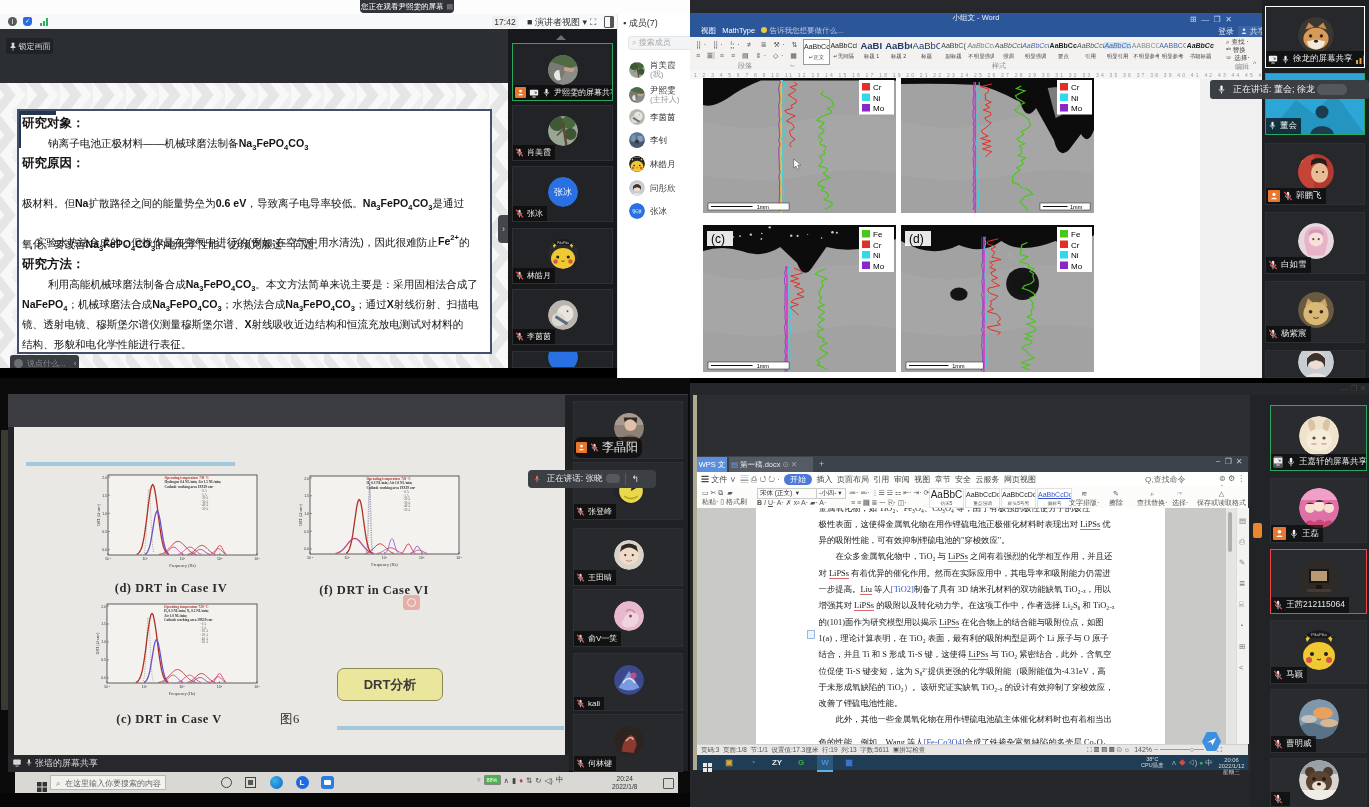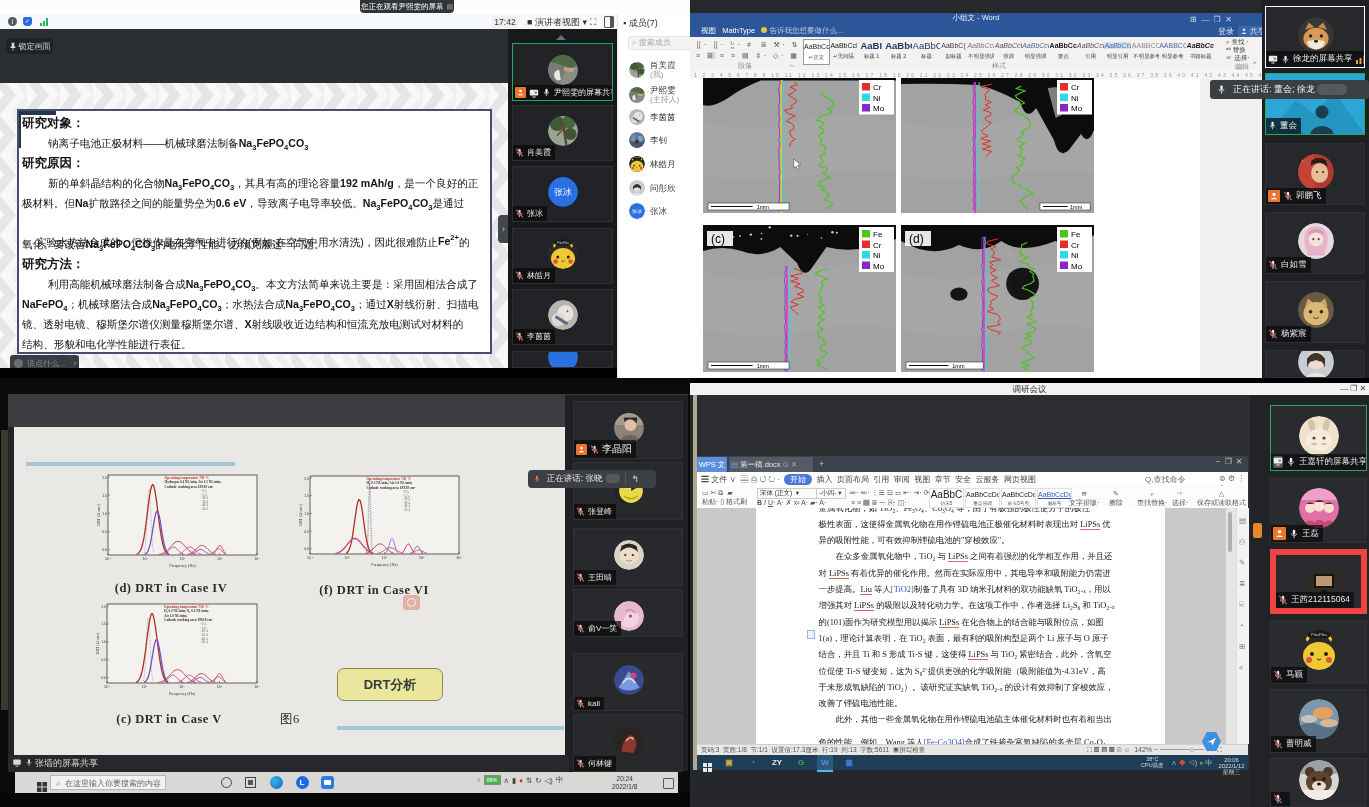--- a/index.html
+++ b/index.html
@@ -47,21 +47,20 @@
             </defs>
         <rect width="508" height="285" fill="url(#chev)"></rect>
       </svg>
 
       <div class="a" id="tl-doc" style="left:17px;top:26px;width:471px;height:241px;background:#fff;border:2px solid #44506b;overflow:hidden;">
             <div class="a" style="left:-2px;top:-2px;width:39px;height:6px;background:#243552;"></div>
             <div class="a" style="left:-2px;top:-2px;width:4px;height:39px;background:#243552;"></div>
             <div class="a" style="left:3px;top:5px;white-space:nowrap;color:#141414;font-weight:bold;font-size:12.5px;line-height:14px;">研究对象：</div>
             <div class="a" style="left:29px;top:25.1px;white-space:nowrap;color:#141414;font-size:10.6px;font-weight:500;line-height:14px;">钠离子电池正极材料——机械球磨法制备<b>Na<sub style="font-size:7.5px;">3</sub>FePO<sub style="font-size:7.5px;">4</sub>CO<sub style="font-size:7.5px;">3</sub></b></div>
             <div class="a" style="left:3px;top:45.2px;white-space:nowrap;color:#141414;font-weight:bold;font-size:12.5px;line-height:14px;">研究原因：</div>
-            <div class="a" style="left:29px;top:65.3px;white-space:nowrap;color:#141414;font-size:10.6px;font-weight:500;line-height:14px;">新的单斜晶结构的化合物<b>Na<sub style="font-size:7.5px;">3</sub>FePO<sub style="font-size:7.5px;">4</sub>CO<sub style="font-size:7.5px;">3</sub></b>，其具有高的理论容量<b>192 mAh/g</b>，是一个良好的正</div>
             <div class="a" style="left:3px;top:85.4px;white-space:nowrap;color:#141414;font-size:10.6px;font-weight:500;line-height:14px;">极材料。但<b>Na</b>扩散路径之间的能量势垒为<b>0.6 eV</b>，导致离子电导率较低。<b>Na<sub style="font-size:7.5px;">3</sub>FePO<sub style="font-size:7.5px;">4</sub>CO<sub style="font-size:7.5px;">3</sub></b>是通过</div>
             <div class="a" style="left:17px;top:105.5px;white-space:nowrap;color:#141414;font-size:10.6px;font-weight:400;line-height:14px;margin-top:15px;">实验水热法合成的，但操作是在空气中进行的(例如:在空气中用水清洗)，因此很难防止<b>Fe<sup style="font-size:7.5px;">2+</sup></b>的</div>
             <div class="a" style="left:3px;top:125.6px;white-space:nowrap;color:#141414;font-size:10.6px;font-weight:500;line-height:14px;">氧化。要改善<b>Na<sub style="font-size:7.5px;">3</sub>FePO<sub style="font-size:7.5px;">4</sub>CO<sub style="font-size:7.5px;">3</sub></b>的电化学性能，必须克服这一问题。</div>
             <div class="a" style="left:3px;top:145.7px;white-space:nowrap;color:#141414;font-weight:bold;font-size:12.5px;line-height:14px;">研究方法：</div>
             <div class="a" style="left:29px;top:165.8px;white-space:nowrap;color:#141414;font-size:10.6px;font-weight:500;line-height:14px;">利用高能机械球磨法制备合成<b>Na<sub style="font-size:7.5px;">3</sub>FePO<sub style="font-size:7.5px;">4</sub>CO<sub style="font-size:7.5px;">3</sub></b>。本文方法简单来说主要是：采用固相法合成了</div>
             <div class="a" style="left:3px;top:185.9px;white-space:nowrap;color:#141414;font-size:10.6px;font-weight:500;line-height:14px;"><b>NaFePO<sub style="font-size:7.5px;">4</sub></b>；机械球磨法合成<b>Na<sub style="font-size:7.5px;">3</sub>FePO<sub style="font-size:7.5px;">4</sub>CO<sub style="font-size:7.5px;">3</sub></b>；水热法合成<b>Na<sub style="font-size:7.5px;">3</sub>FePO<sub style="font-size:7.5px;">4</sub>CO<sub style="font-size:7.5px;">3</sub></b>；通过<b>X</b>射线衍射、扫描电</div>
             <div class="a" style="left:3px;top:206.0px;white-space:nowrap;color:#141414;font-size:10.6px;font-weight:500;line-height:14px;">镜、透射电镜、穆斯堡尔谱仪测量穆斯堡尔谱、<b>X</b>射线吸收近边结构和恒流充放电测试对材料的</div>
             <div class="a" style="left:3px;top:226.1px;white-space:nowrap;color:#141414;font-size:10.6px;font-weight:500;line-height:14px;">结构、形貌和电化学性能进行表征。</div>
           </div>
     </div>
@@ -893,21 +892,21 @@
                   </clipPath>
                 </defs>
                 <g clip-path="url(#cy30)">
                   <rect width="40" height="40" fill="#8d8178"></rect>
                   <path d="M0 0 h40 v16 h-40 z" fill="#a89a8c"></path>
                   <circle cx="22" cy="16" r="8" fill="#e0c0a8"></circle>
                   <path d="M14 12 q8 -8 16 2 l1 -8 h-18 z" fill="#2f2a26"></path>
                   <path d="M8 40 c0 -14 26 -14 26 0 z" fill="#6e6258"></path>
                 </g>
               </svg></div>
-            <div class="lbl" style="font-size:10px;">
+            <div class="lbl" style="font-size:12px;border-radius:7px;">
               <span style="width:11px;height:11px;background:#e8762c;border-radius:1px;display:inline-flex;align-items:center;justify-content:center;flex:none;">
                 <svg width="7" height="7" viewBox="0 0 10 10">
                   <circle cx="5" cy="3" r="2" fill="#fff"></circle>
                   <path d="M1.5 9 c0-2.4 7-2.4 7 0 z" fill="#fff"></path>
                 </svg>
               </span>
               <svg width="9" height="9" viewBox="0 0 12 12" style="flex:none">
                 <rect x="4.5" y="1" width="3" height="6" rx="1.5" fill="#ddd"></rect>
                 <path d="M3 5.5 C3 9 9 9 9 5.5" stroke="#ddd" stroke-width="1" fill="none"></path>
                 <line x1="6" y1="8.6" x2="6" y2="11" stroke="#ddd" stroke-width="1"></line>
@@ -955,21 +954,21 @@
             <div class="lbl" style="font-size:8px;">
               <svg width="9" height="9" viewBox="0 0 12 12" style="flex:none">
                 <rect x="4.5" y="1" width="3" height="6" rx="1.5" fill="#ddd"></rect>
                 <path d="M3 5.5 C3 9 9 9 9 5.5" stroke="#ddd" stroke-width="1" fill="none"></path>
                 <line x1="6" y1="8.6" x2="6" y2="11" stroke="#ddd" stroke-width="1"></line>
                 <line x1="1.5" y1="1" x2="10.5" y2="11" stroke="#e05252" stroke-width="1.6"></line>
               </svg>
               <span>王田晴</span>
             </div>
           </div>
-          <div class="a" style="left:8px;top:194px;width:110px;height:48px;background:#28292d;border:1px solid #2e3034;box-sizing:border-box;overflow:hidden;">
+          <div class="a" style="left:8px;top:194px;width:110px;height:58px;background:#28292d;border:1px solid #2e3034;box-sizing:border-box;overflow:hidden;">
             <div class="a" style="left:40px;top:11px;width:30px;height:30px;border-radius:50%;overflow:hidden;"><svg width="30" height="30" viewBox="0 0 40 40">
                 <defs>
                   <clipPath id="cu30">
                     <circle cx="20" cy="20" r="20"></circle>
                   </clipPath>
                 </defs>
                 <g clip-path="url(#cu30)">
                   <rect width="40" height="40" fill="#e8b8cc"></rect>
                   <path d="M10 30 q10 -24 22 -12 q4 10 -6 16 q-12 4 -16 -4" fill="#f0d4e0"></path>
                   <path d="M16 14 q6 -6 12 2" stroke="#c888a8" stroke-width="2" fill="none"></path>
@@ -1088,21 +1087,20 @@
           <span style="color:#333;font-size:7.5px;">中</span>
         </div>
         <div class="a" style="left:597px;top:2.5px;color:#333;font-size:6.5px;line-height:8px;text-align:center;">20:24<br>2022/1/8</div>
         <div class="a" style="left:648px;top:6px;width:9px;height:9px;border:1px solid #555;border-radius:1px;"></div>
       </div>
   <div class="a" style="left:0;top:415px;width:690px;height:14px;background:#060606;"></div>
 </div>
 
 <div class="a" style="left:690px;top:378px;width:679px;height:429px;background:#26272a;">
   <div class="a" style="left:0;top:0;width:679px;height:5px;background:#000;"></div>
-  <div class="a" style="left:0;top:5px;width:679px;height:12px;background:#f2f2f2;color:#333;font-size:8.5px;text-align:center;line-height:12px;">调研会议</div>
   <div class="a" style="left:650px;top:6px;color:#444;font-size:8px;">— ❐ ✕</div>
 
   <div class="a" style="left:3px;top:17px;width:676px;height:375px;background:#2b2d31;"></div>
   <div class="a" style="left:3px;top:17px;width:4px;height:375px;background:#aeab93;"></div>
 
   <div class="a" id="br-wps" style="left:7px;top:78px;width:551px;height:299px;background:#fff;">
         <div class="a" style="left:0;top:0;width:551px;height:16px;background:#3d434c;"></div>
         <div class="a" style="left:0;top:1px;width:30px;height:15px;background:#5a8fe0;color:#fff;font-size:7.5px;text-align:center;line-height:15px;">WPS 文字</div>
         <div class="a" style="left:32px;top:1px;width:84px;height:15px;background:#555b65;color:#e8e8e8;font-size:7.5px;line-height:15px;"><span style="color:#6aa2e8;margin:0 2px;">▤</span>第一稿.docx <span style="color:#aaa;">⊙ ✕</span></div>
         <div class="a" style="left:122px;top:3px;color:#bbb;font-size:9px;">+</div>
@@ -1271,21 +1269,21 @@
               </svg>
             </span>
             <svg width="10" height="10" viewBox="0 0 12 12" style="flex:none">
               <rect x="4.5" y="1" width="3" height="6" rx="1.5" fill="#eee"></rect>
               <path d="M3 5.5 C3 9 9 9 9 5.5" stroke="#eee" stroke-width="1" fill="none"></path>
               <line x1="6" y1="8.6" x2="6" y2="11" stroke="#eee" stroke-width="1"></line>
             </svg>
             <span>王磊</span>
           </div>
         </div>
-        <div class="a" style="left:20px;top:154px;width:97px;height:65px;background:#2a2b2f;border:6px solid #ef4444;box-sizing:border-box;overflow:hidden;">
+        <div class="a" style="left:20px;top:154px;width:97px;height:65px;background:#2a2b2f;border:1px solid #ef4444;box-sizing:border-box;overflow:hidden;">
           <div class="a" style="left:28px;top:9px;width:40px;height:40px;border-radius:50%;overflow:hidden;"><svg width="40" height="40" viewBox="0 0 40 40">
               <defs>
                 <clipPath id="cq40">
                   <circle cx="20" cy="20" r="20"></circle>
                 </clipPath>
               </defs>
               <g clip-path="url(#cq40)">
                 <rect width="40" height="40" fill="#2e2a26"></rect>
                 <rect x="10" y="10" width="20" height="14" rx="1" fill="#191512"></rect>
                 <rect x="12" y="12" width="16" height="10" fill="#b89a74"></rect>

